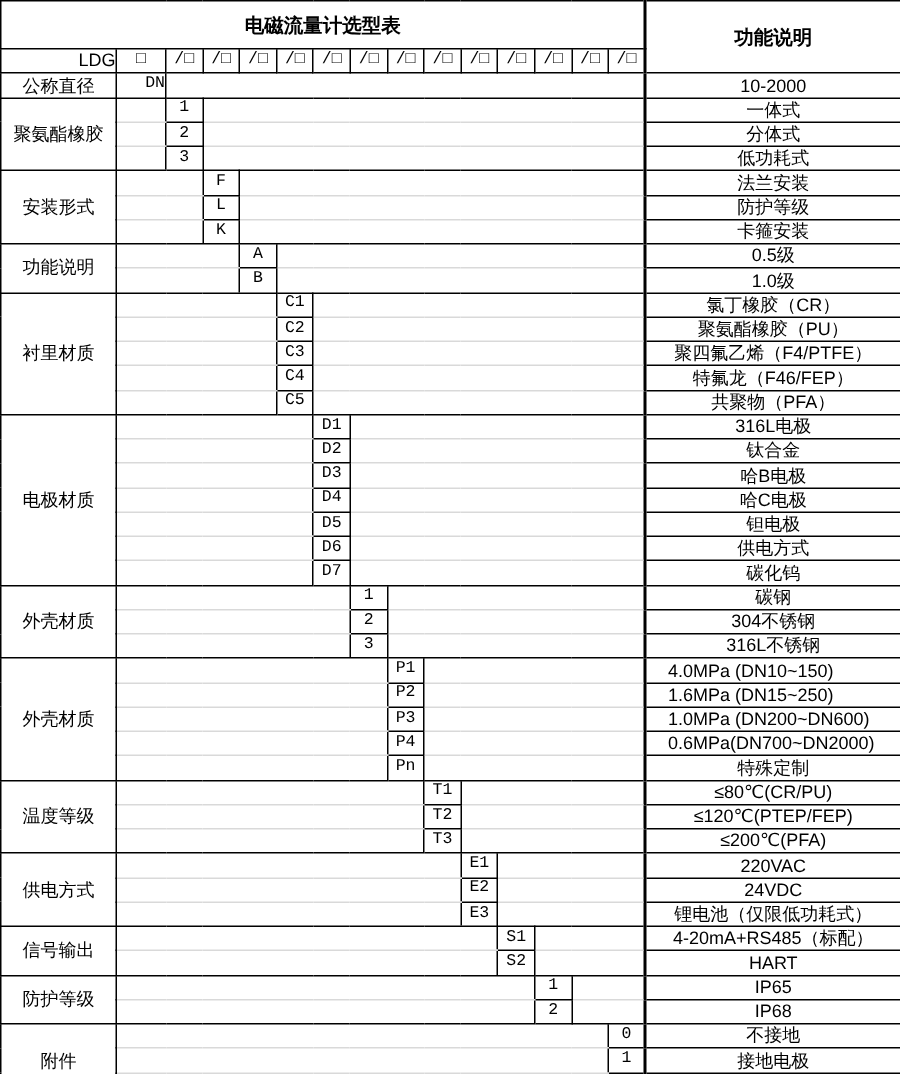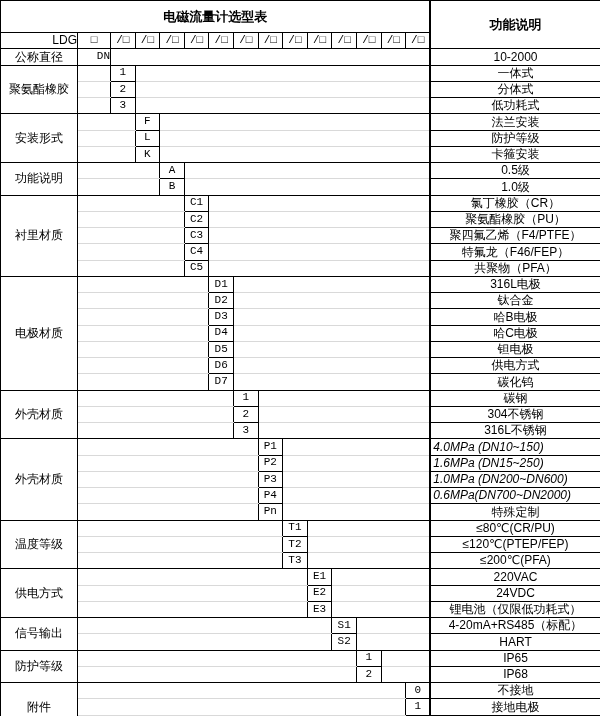--- a/index.html
+++ b/index.html
@@ -27,21 +27,21 @@
   .col-fn{width:170px;}
   .title{font-weight:bold;font-size:13px;border:1px solid #000;}
   .fnhead{font-weight:bold;font-size:13px;border:1px solid #000;border-left:2px solid #000;margin-left:38px;}
   .lbl{font-weight:normal;border:1px solid #000;font-size:12px;}
   .ldg{text-align:right;padding-left:5px;font-weight:normal;}
   .code{border:1px solid #000;font-size:11px;font-family:"Liberation Mono","DejaVu Sans Mono",monospace;}
   .slot{font-size:11px;}
   .sp{border-bottom:1px solid #d9d9d9;}
   .sp.cb{border-bottom:1px solid #000;}
   .fn{border:1px solid #000;border-left:2px solid #000;font-size:12px;}
-  .fn.left{text-align:left;padding-left:2px;font-style:italic;}
+  .fn.left{text-align:left;padding-left:14px;}
 </style>
 </head>
 <body>
 
 <table>
 <colgroup>
   <col class="col-label">
       <col class="col-c0">
   <col class="col-c">
       <col class="col-c">

